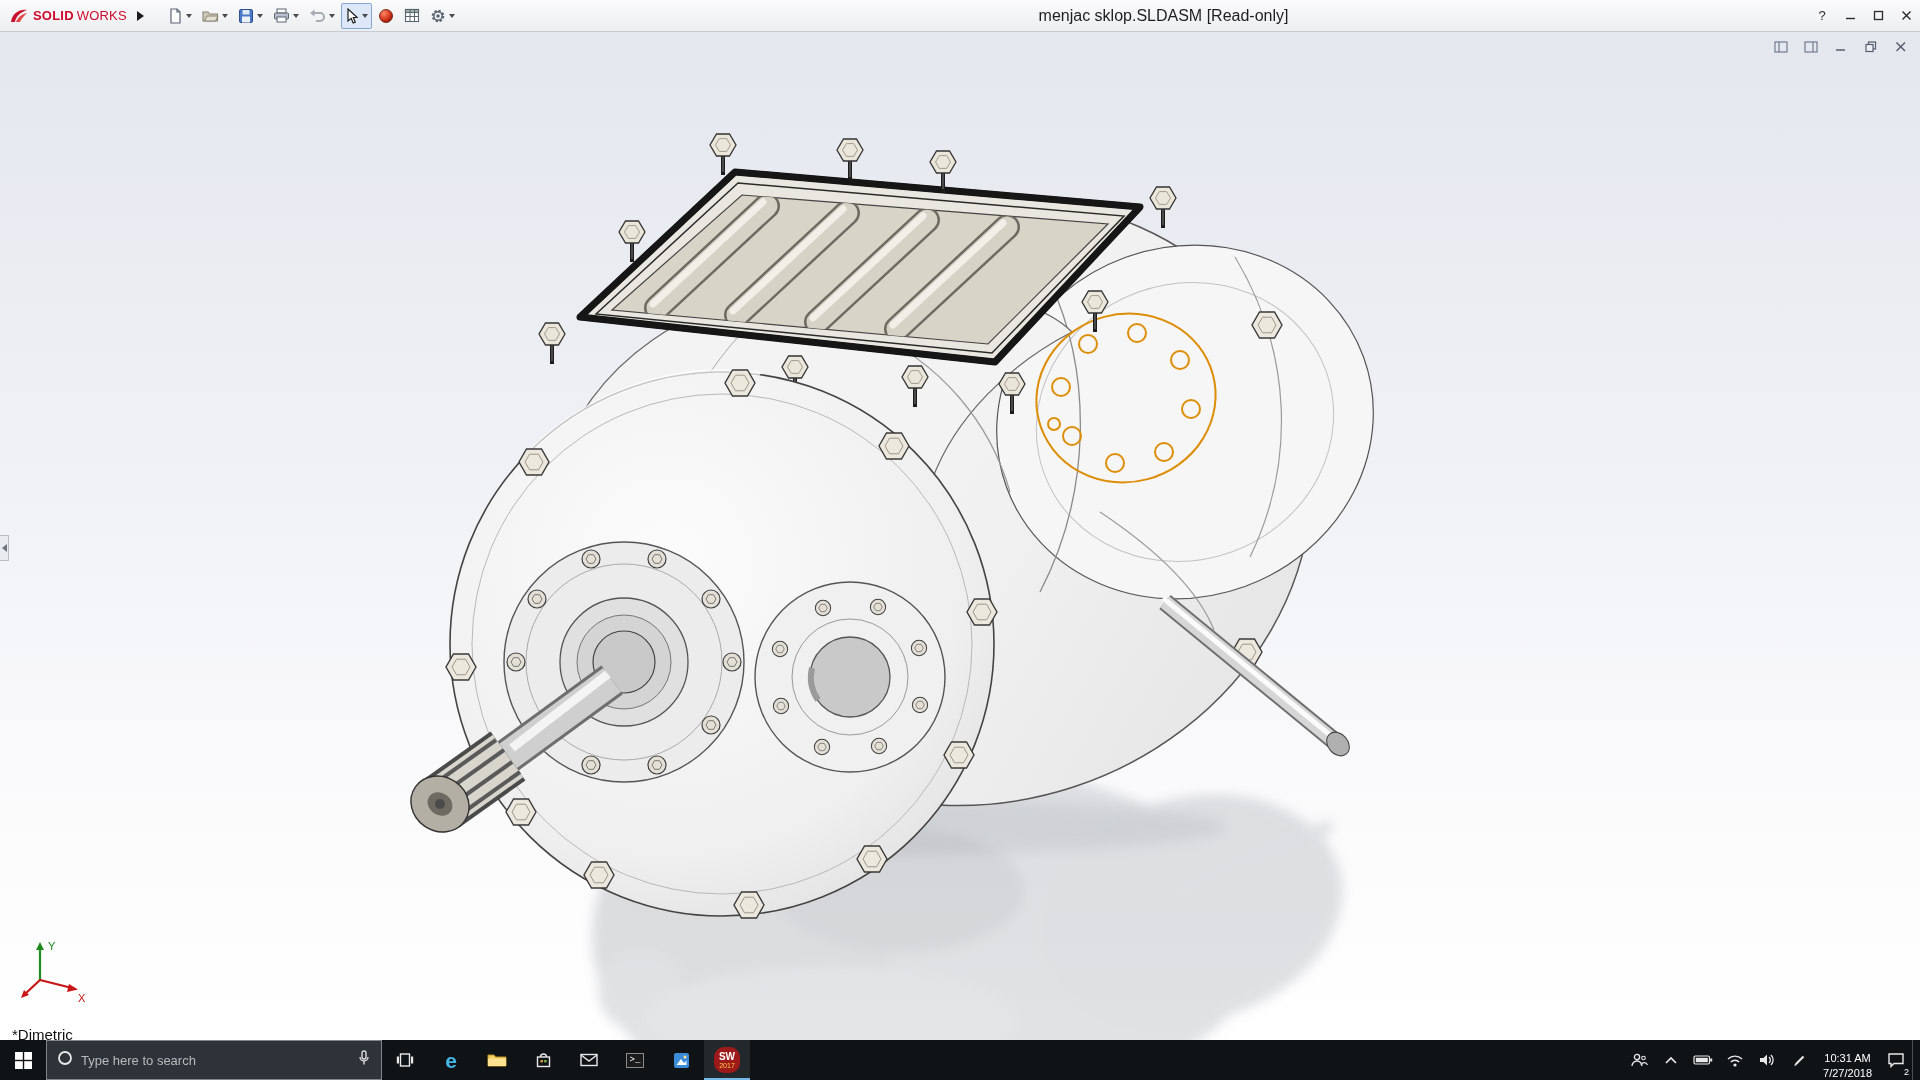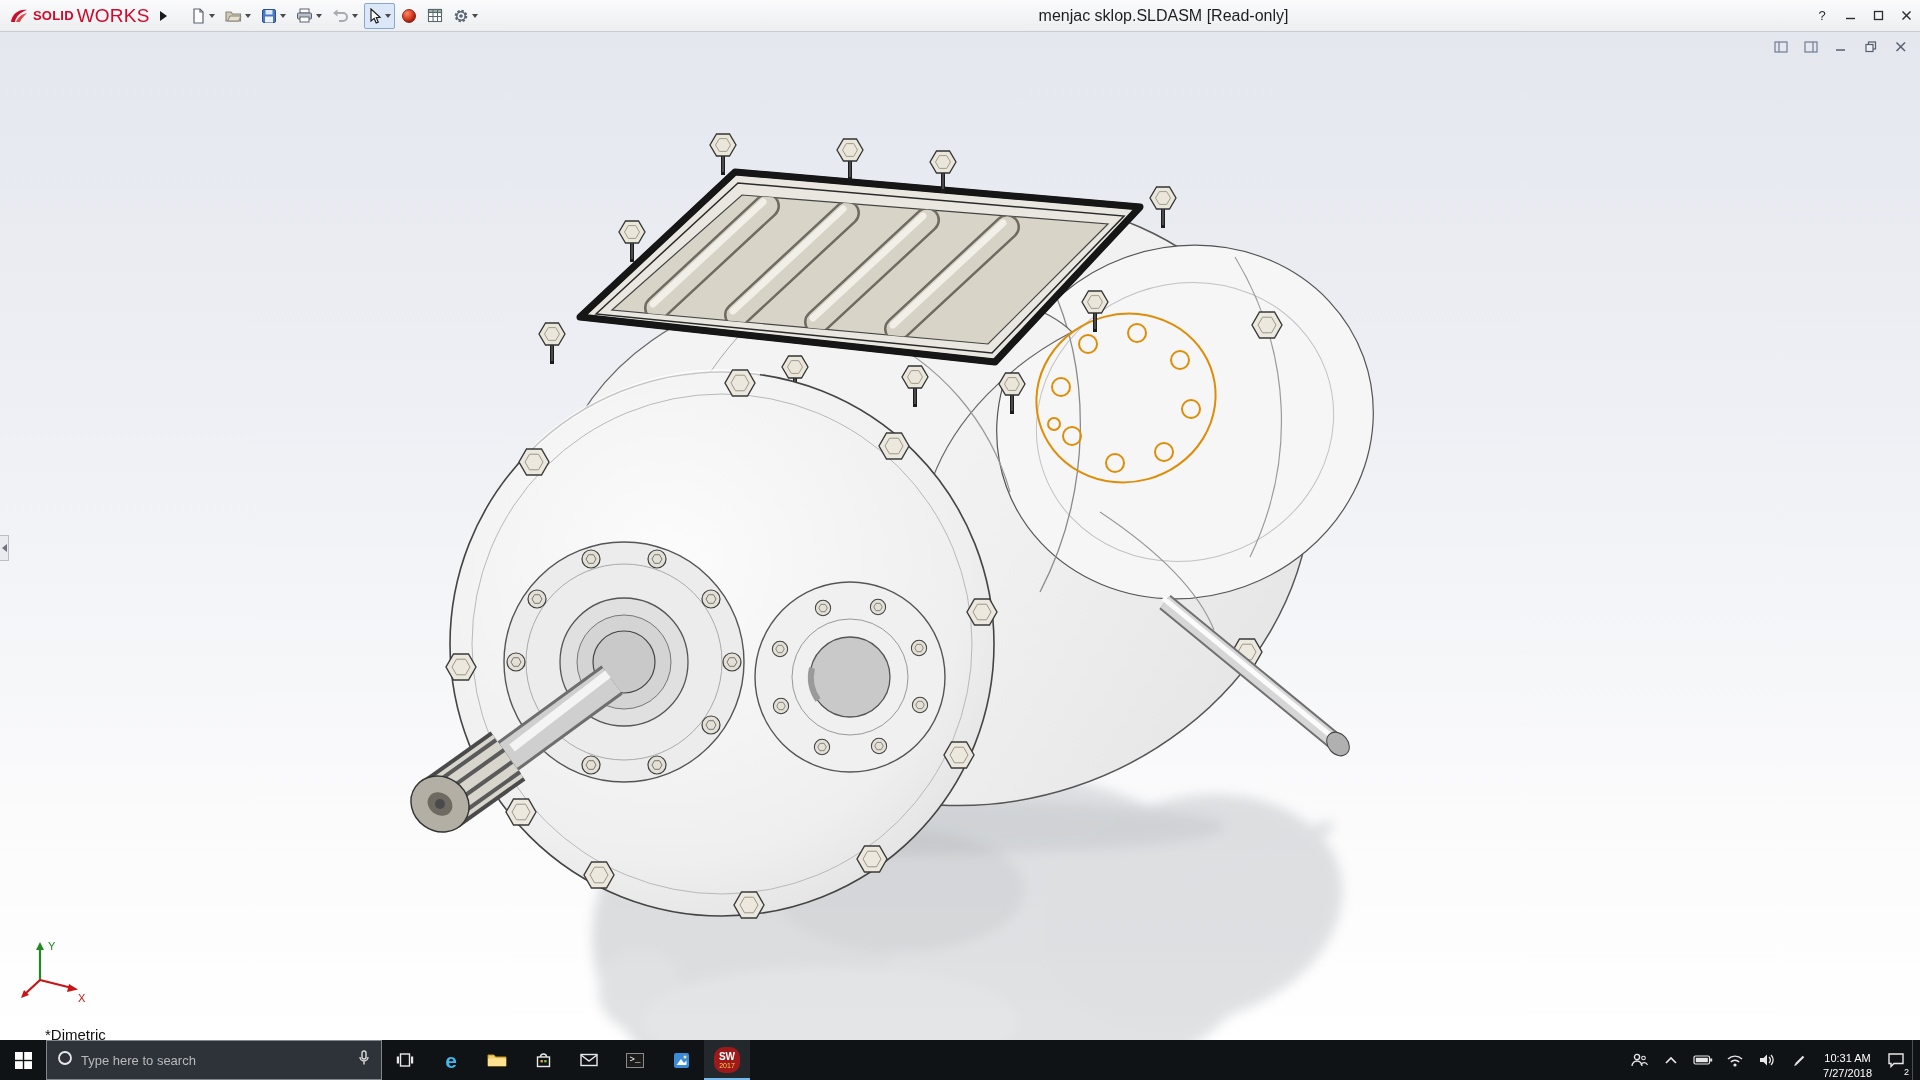--- a/index.html
+++ b/index.html
@@ -3,39 +3,39 @@
 <meta charset="utf-8">
 <style>
   * { margin:0; padding:0; box-sizing:border-box; }
   html,body { width:1920px; height:1080px; overflow:hidden; font-family:"Liberation Sans", sans-serif; }
   .app { width:1920px; height:920px; display:grid; grid-template-rows:32px 1008px 40px; }
 
   
   .titlebar { position:relative; display:flex; align-items:center; background:linear-gradient(#fbfbfc,#eceef0); border-bottom:1px solid #c7cad0; }
   .brand { display:flex; align-items:center; gap:3px; padding:0 6px 0 8px; }
   .brand-solid { font-weight:bold; font-size:13px; color:#cf0a2c; letter-spacing:.2px; }
-  .brand-works { font-size:19px; color:#cf0a2c; letter-spacing:.2px; }
+  .brand-works { font-size:13px; color:#cf0a2c; letter-spacing:.2px; }
   .flyout { width:16px; height:22px; display:flex; align-items:center; justify-content:center; background:none; border:none; cursor:pointer; }
   .flyout .tri { width:0; height:0; border-top:5px solid transparent; border-bottom:5px solid transparent; border-left:7px solid #1b1b1b; }
   .toolbar { display:flex; align-items:center; gap:2px; margin-left:14px; }
   .tb { display:flex; align-items:center; justify-content:center; height:26px; padding:0 3px; background:none; border:1px solid transparent; border-radius:2px; cursor:pointer; }
   .tb.selected { background:#dce8f7; border-color:#86a7cf; }
   .caret { width:0; height:0; border-left:3.5px solid transparent; border-right:3.5px solid transparent; border-top:4px solid #4a4a4a; margin-left:3px; }
   .win-title { position:absolute; left:60.6%; transform:translateX(-50%); font-size:16px; color:#1e1e1e; white-space:nowrap; }
   .win-controls { margin-left:auto; display:flex; align-items:center; }
   .wc { width:28px; height:31px; display:flex; align-items:center; justify-content:center; background:none; border:none; color:#2c2c2c; font-size:13px; cursor:pointer; }
 
   
   .viewport { position:relative; background:linear-gradient(180deg,#e4e7ee 0%, #edeff4 35%, #fbfbfc 78%, #ffffff 100%); overflow:hidden; }
   .model-svg { position:absolute; inset:0; width:100%; height:100%; }
   .doc-controls { position:absolute; top:6px; right:10px; display:flex; gap:12px; z-index:5; }
   .dc { width:18px; height:18px; display:flex; align-items:center; justify-content:center; background:none; border:none; cursor:pointer; }
   .fm-tab { position:absolute; left:0; top:503px; width:9px; height:26px; background:#e9ebee; border:1px solid #b9bdc4; border-left:none; display:flex; align-items:center; justify-content:center; cursor:pointer; z-index:5; }
   .fm-tab .tri { width:0; height:0; border-top:4px solid transparent; border-bottom:4px solid transparent; border-right:5px solid #6d747e; }
-  .orientation-label { position:absolute; left:12px; bottom:-3px; font-size:15px; color:#101010; z-index:5;margin-left:33px; }
+  .orientation-label { position:absolute; left:12px; bottom:-3px; font-size:15px; color:#101010; z-index:5; }
   .triad { position:absolute; left:20px; bottom:30px; z-index:5; }
 
   
   .taskbar { display:flex; align-items:stretch; background:#101316; color:#fff;justify-content:center; }
   .tkb { display:flex; align-items:center; justify-content:center; background:none; border:none; cursor:pointer; width:46px; position:relative; }
   .tkb.active { background:#23282d; box-shadow:inset 0 -2px 0 #76b9ed; }
   .search { display:flex; align-items:center; width:336px; background:#2e3339; border:1px solid #83878c; gap:8px; padding:0 10px; }
   .search input { flex:1; background:transparent; border:none; outline:none; color:#cfcfcf; font-size:13px; font-family:"Liberation Sans", sans-serif; }
   .search input::placeholder { color:#b9babc; }
   .flex-sp { flex:1; }

